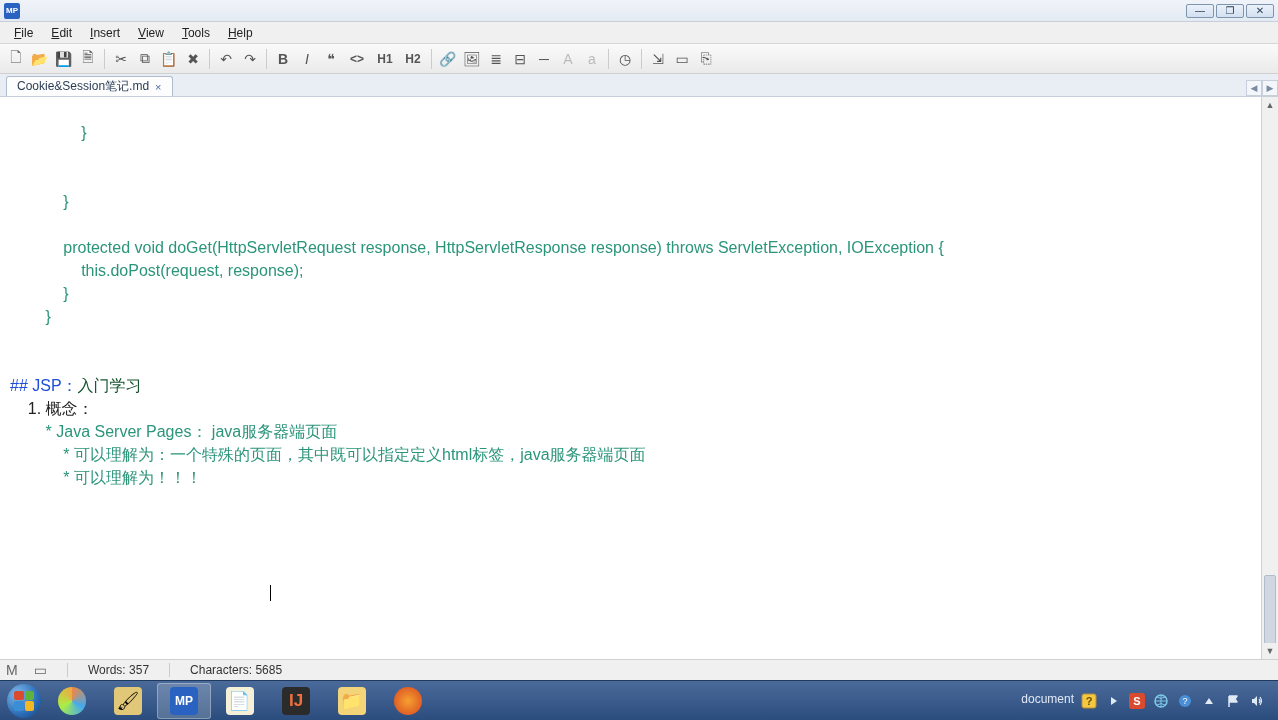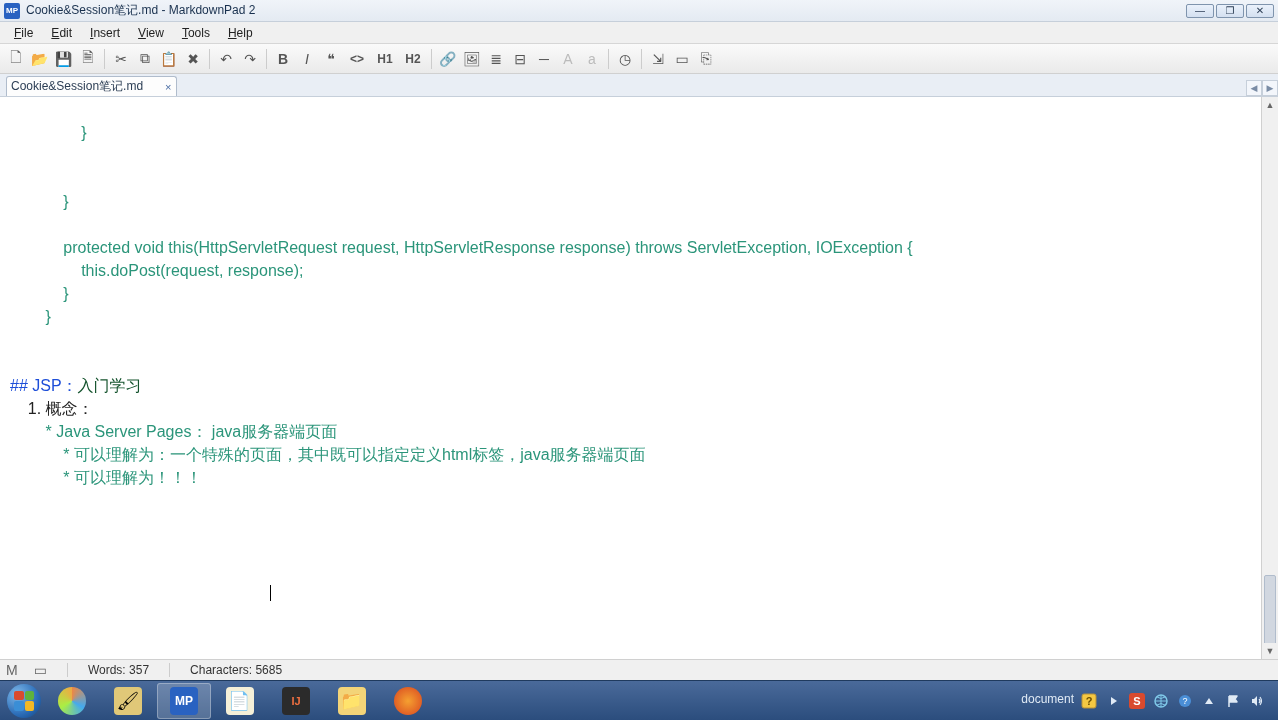--- a/index.html
+++ b/index.html
@@ -18,21 +18,21 @@
 .menubar .menu-item u { text-decoration:underline; }
 
 
 .toolbar { height: 30px; background:linear-gradient(#fafafa,#eaeaea); border-bottom:1px solid #d0d0d0; display:flex; align-items:center; padding:0 6px; gap:4px; }
 .tool-btn { width:20px; height:20px; display:flex; align-items:center; justify-content:center; color:#555; font-size:14px; cursor:default; background:transparent; border:none; }
 .tool-btn.wide { width:24px; font-weight:bold; font-size:12px; }
 .tool-sep { width:1px; height:20px; background:#ccc; margin:0 2px; }
 
 
 .tabbar { height: 23px; background:#e9eef5; border-bottom:1px solid #c6cfda; display:flex; align-items:flex-end; padding-left:6px; position:relative; }
-.tab { height:20px; background:#fdfdfd; border:1px solid #b0bccc; border-bottom:none; padding:2px 4px; display:flex; align-items:center; gap:22px; font-size:12px; color:#2b3d54; border-top-left-radius:3px; border-top-right-radius:3px;text-align:center; }
+.tab { height:20px; background:#fdfdfd; border:1px solid #b0bccc; border-bottom:none; padding:2px 10px; display:flex; align-items:center; gap:6px; font-size:12px; color:#2b3d54; border-top-left-radius:3px; border-top-right-radius:3px;text-align:center; }
 .tab .close { color:#4b6ea5; font-size:11px; cursor:default; }
 .tabbar .nav-arrows { margin-left:auto; display:flex; }
 .tabbar .nav-arrow { width:16px; height:16px; border:1px solid #c6cfda; background:#f3f6fb; font-size:9px; display:flex; align-items:center; justify-content:center; color:#7a8ca5; }
 
 
 .editor-container { flex:1; display:flex; overflow:hidden; position:relative; }
 .editor { flex:1; font-family: Consolas, "Courier New", monospace; font-size:16px; line-height:21px; white-space:pre; padding:4px 10px; overflow:hidden; color:#222; position:relative; }
 .c-teal { color:#2b957a; }
 .c-red { color:#1d4ed8; }
 .c-red2 { color:#14532d; }
@@ -61,21 +61,20 @@
 .task-icon { width:28px; height:28px; display:flex; align-items:center; justify-content:center; font-size:18px; border-radius:4px; }
 .tray { margin-left:auto; display:flex; align-items:flex-start; gap:6px; padding-right:8px; color:#e0eaf5; font-size:12px; }
 .tray .tray-item { display:flex; align-items:center; justify-content:center; width:18px; height:18px; }
 .tray svg { display:block; }
 </style>
 </head>
 <body>
 
 <div class="titlebar">
   <div class="app-icon">MP</div>
-  <div class="title-text">Cookie&amp;Session笔记.md - MarkdownPad 2</div>
   <div class="win-controls">
     <div class="win-btn">—</div>
     <div class="win-btn">❐</div>
     <div class="win-btn">✕</div>
   </div>
 </div>
 
 <div class="menubar">
   <div class="menu-item"><u>F</u>ile</div>
   <div class="menu-item"><u>E</u>dit</div>
@@ -132,21 +131,21 @@
   </div>
 </div>
 
 <div class="editor-container">
   <div class="editor">
 <span class="c-teal">                }</span>
 <span></span>
 <span></span>
 <span class="c-teal">            }</span>
 <span></span>
-<span><span>            </span><span class="c-teal">protected void this(HttpServletRequest request, HttpServletResponse response) throws ServletException, IOException {</span></span>
+<span><span>            </span><span class="c-teal">protected void doGet(HttpServletRequest response, HttpServletResponse response) throws ServletException, IOException {</span></span>
 <span><span>                </span><span class="c-teal">this.doPost(request, response);</span></span>
 <span class="c-teal">            }</span>
 <span class="c-teal">        }</span>
 <span></span>
 <span></span>
 <span><span class="c-red">## JSP：</span><span class="c-red2">入门学习</span></span>
 <span><span>    1. </span><span>概念：</span></span>
 <span><span class="c-teal">        * </span><span class="c-green">Java Server Pages： java服务器端页面</span></span>
 <span><span class="c-teal">            * </span><span class="c-green">可以理解为：一个特殊的页面，其中既可以指定定义html标签，java服务器端页面</span></span>
 <span><span class="c-teal">            * </span><span class="c-green">可以理解为！！！</span></span>
@@ -183,21 +182,21 @@
   <div class="task-btn">
       <div class="task-icon" style="background:#e0c878;">🖌</div>
     </div>
   <div class="task-btn active">
       <div class="task-icon" style="background:#2962c1;color:#fff;font-size:12px;font-weight:bold;">MP</div>
     </div>
   <div class="task-btn">
       <div class="task-icon" style="background:#f5f0d8;">📄</div>
     </div>
   <div class="task-btn">
-      <div class="task-icon" style="background:#2b2b2b;color:#f07040;font-size:11px;font-weight:bold;">IJ</div>
+      <div class="task-icon" style="background:#2b2b2b;color:#f07040;font-size:17px;font-weight:bold;">IJ</div>
     </div>
   <div class="task-btn">
       <div class="task-icon" style="background:#f3d478;">📁</div>
     </div>
   <div class="task-btn">
       <div class="task-icon" style="background:radial-gradient(#f5a030,#d84520);border-radius:50%;"></div>
     </div>
   <div class="tray">
     <span>document</span>
     <span class="tray-item">

